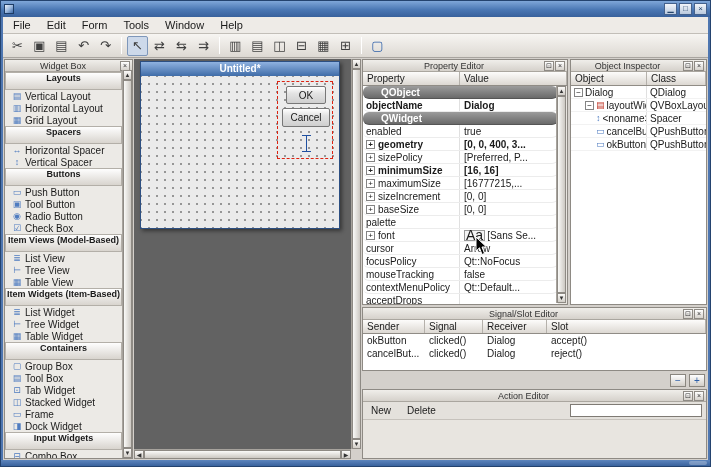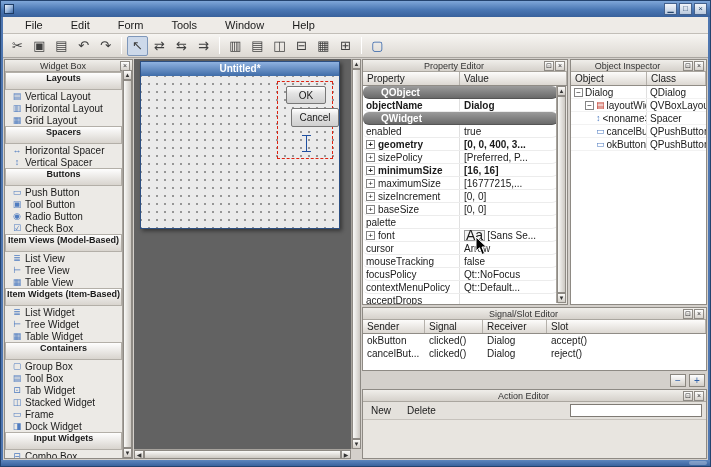--- a/index.html
+++ b/index.html
@@ -7,21 +7,21 @@
   body{font-family:"Liberation Sans","DejaVu Sans",sans-serif;font-size:11px;color:#1a1a1a;background:#d4d0cb;}
   .win{width:711px;height:467px;background:#4e76b0;position:relative;display:flex;flex-direction:column;border:1px solid #24436f;}
   
   .titlebar{height:16px;flex:0 0 16px;background:linear-gradient(180deg,#7fa7d9 0%,#4a77b4 55%,#38619c 100%);display:flex;align-items:center;padding:0 3px;gap:4px;}
   .app-icon{width:10px;height:10px;background:linear-gradient(135deg,#eaf0f9 0%,#9db9de 50%,#3b68a6 100%);border:1px solid #1d3c66;}
   .win-title{flex:1;color:#fff;font-size:10px;font-weight:bold;text-shadow:1px 1px 1px rgba(0,0,0,.5);padding-left:2px;margin-top:28px;}
   .winbtn{width:13px;height:12px;background:linear-gradient(#f2f5fa,#b9c9de);border:1px solid #44618c;color:#23436b;font-size:8px;line-height:10px;text-align:center;cursor:default;}
   .frame-body{flex:1;margin:0 2px;background:#d4d0cb;display:flex;flex-direction:column;min-height:0;}
   
   .menubar{height:17px;flex:0 0 17px;background:#eeebe7;border-bottom:1px solid #c2beb8;display:flex;align-items:center;padding-left:2px;}
-  .menu-item{padding:1px 8px 2px;font-size:11px;margin-left:12px;}
+  .menu-item{padding:1px 8px 2px;font-size:11px;}
   .toolbar{height:24px;flex:0 0 24px;background:linear-gradient(#f7f5f2,#ddd9d3);border-bottom:1px solid #a9a5a0;display:flex;align-items:center;padding:0 4px;gap:1px;}
   .tb-btn{width:21px;height:20px;display:inline-flex;align-items:center;justify-content:center;font-size:13px;color:#3f3f3f;border:1px solid transparent;border-radius:2px;}
   .tb-btn.pressed{background:#cdd9ea;border-color:#7e97ba;}
   .tb-btn.blue{color:#2d5fa8;}
   .tb-sep{width:1px;height:17px;background:#a8a49e;border-right:1px solid #fff;margin:0 4px;}
   
   .main{flex:1;display:flex;min-height:0;padding:1px;gap:1px;}
   .panel{border:1px solid #8e8a84;background:#e8e5e0;display:flex;flex-direction:column;min-height:0;}
   .panel-header{height:12px;flex:0 0 12px;background:linear-gradient(#f0eeea,#d5d1cb);border-bottom:1px solid #aaa69f;display:flex;align-items:center;padding:0 2px;}
   .ph-title{flex:1;text-align:center;font-size:9px;color:#333;}
@@ -42,21 +42,21 @@
   .corner{position:absolute;right:0;bottom:0;width:10px;height:10px;background:#d4d0cb;}
   
   .canvas{flex:1;position:relative;background:#626262;min-width:0;}
   .canvas-vscroll{bottom:10px;}
   .form-window{position:absolute;left:6px;top:2px;width:200px;height:168px;border:1px solid #2c4f82;box-shadow:2px 2px 4px rgba(0,0,0,.45);display:flex;flex-direction:column;}
   .fw-titlebar{height:14px;flex:0 0 14px;background:linear-gradient(#8fb2e0,#3f6ca8);color:#fff;font-size:10px;font-weight:bold;text-align:center;line-height:14px;}
   .fw-body{flex:1;position:relative;background:#ebebeb;background-image:radial-gradient(#969696 0.8px,transparent 0.9px);background-size:8px 8px;background-position:4px 4px;}
   .sel-rect{position:absolute;top:5px;right:6px;width:56px;height:78px;border:1px dashed #dd2211;}
   .form-btn{position:absolute;background:linear-gradient(#ffffff,#e3e3e3 40%,#cfcfcf);border:1px solid #777;border-radius:2px;font-size:10px;display:flex;align-items:center;justify-content:center;}
   .btn-ok{top:10px;right:13px;width:40px;height:18px;}
-  .btn-cancel{top:32px;right:0;width:48px;height:19px;}
+  .btn-cancel{top:32px;right:9px;width:48px;height:19px;}
   .spacer-ind{position:absolute;top:59px;right:28px;width:9px;height:17px;border-top:1px solid #2050a0;border-bottom:1px solid #2050a0;}
   .spacer-ind::after{content:"";position:absolute;left:4px;top:0;bottom:0;width:1px;background:#2050a0;}
   
   .right{width:345px;flex:0 0 345px;display:flex;flex-direction:column;gap:2px;min-height:0;}
   .row1{flex:0 0 246px;display:flex;gap:2px;min-height:0;}
   .pe{flex:1;position:relative;min-width:0;}
   .oi{width:137px;flex:0 0 137px;}
   .colhead{height:14px;flex:0 0 14px;display:flex;background:linear-gradient(#fdfcfb,#dcd8d2);border-bottom:1px solid #908c86;font-size:10px;}
   .hcell{padding:0 4px;line-height:13px;border-right:1px solid #b5b1ab;white-space:nowrap;overflow:hidden;}
   .tbody{flex:1;background:#fff;overflow:hidden;min-height:0;}
@@ -397,32 +397,32 @@
                 <div class="pe-row">
                   <div class="pe-prop">
                     <span>cursor</span>
                   </div>
                   <div class="pe-val">
                     <span>Arrow</span>
                   </div>
                 </div>
                 <div class="pe-row">
                   <div class="pe-prop">
+                    <span>focusPolicy</span>
+                  </div>
+                  <div class="pe-val">
+                    <span>Qt::NoFocus</span>
+                  </div>
+                </div>
+                <div class="pe-row">
+                  <div class="pe-prop">
                     <span>mouseTracking</span>
                   </div>
                   <div class="pe-val">
                     <span>false</span>
-                  </div>
-                </div>
-                <div class="pe-row">
-                  <div class="pe-prop">
-                    <span>focusPolicy</span>
-                  </div>
-                  <div class="pe-val">
-                    <span>Qt::NoFocus</span>
                   </div>
                 </div>
                 <div class="pe-row">
                   <div class="pe-prop">
                     <span>contextMenuPolicy</span>
                   </div>
                   <div class="pe-val">
                     <span>Qt::Default...</span>
                   </div>
                 </div>

